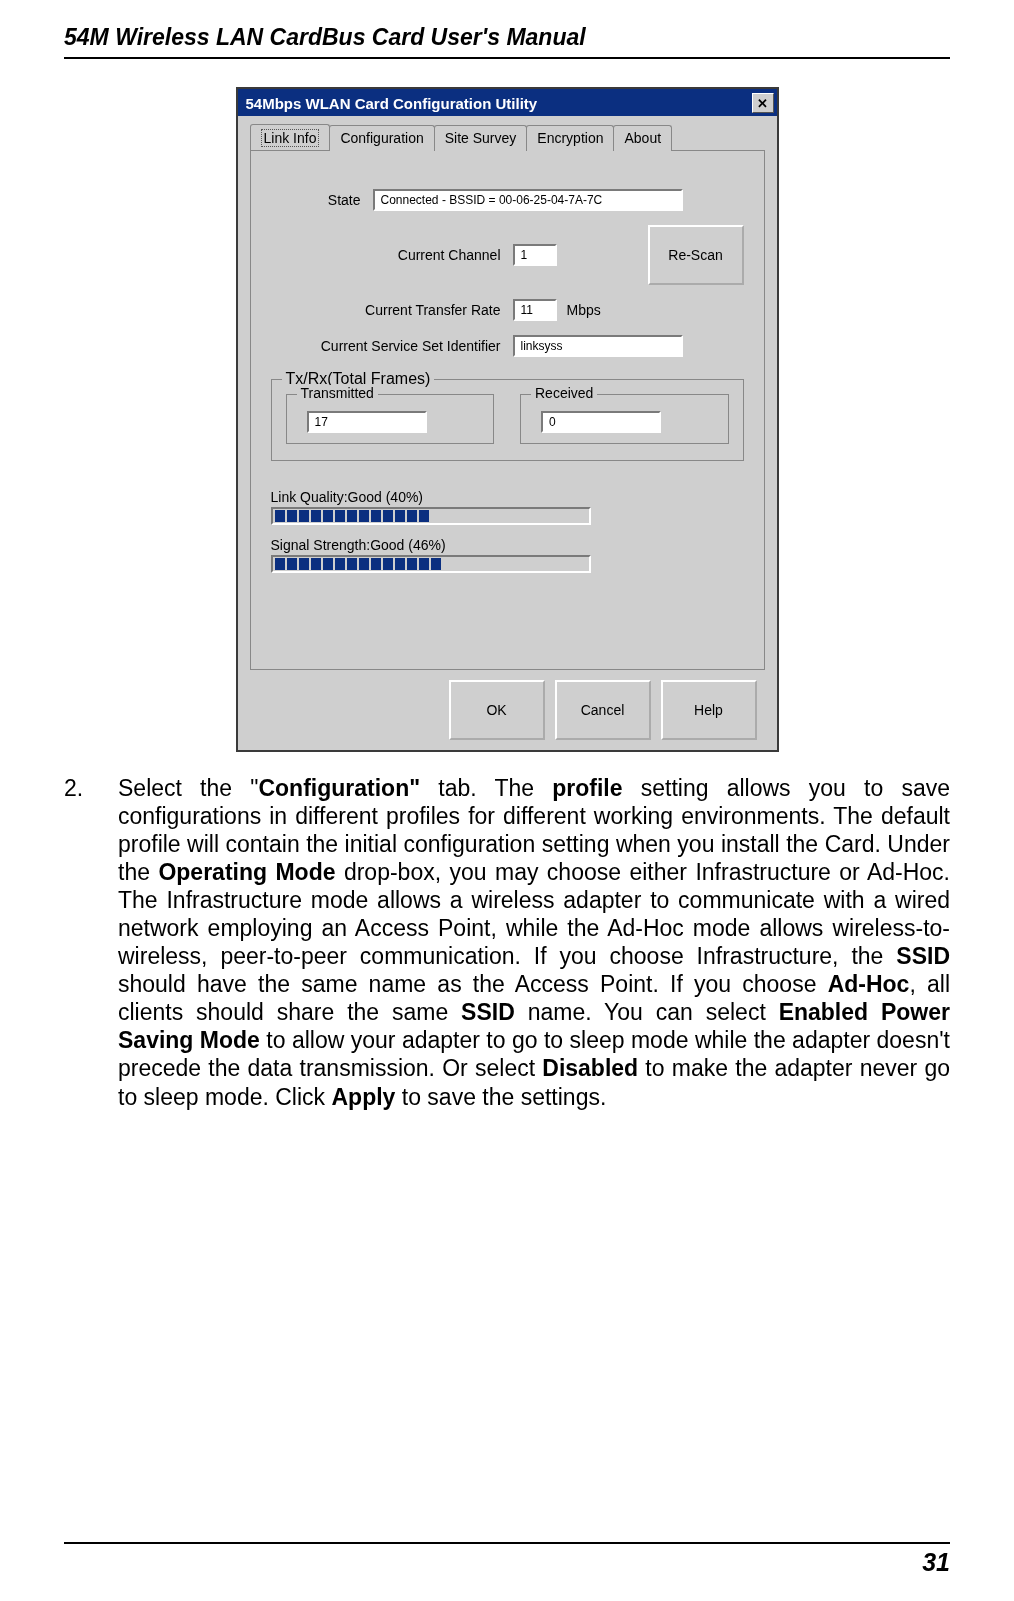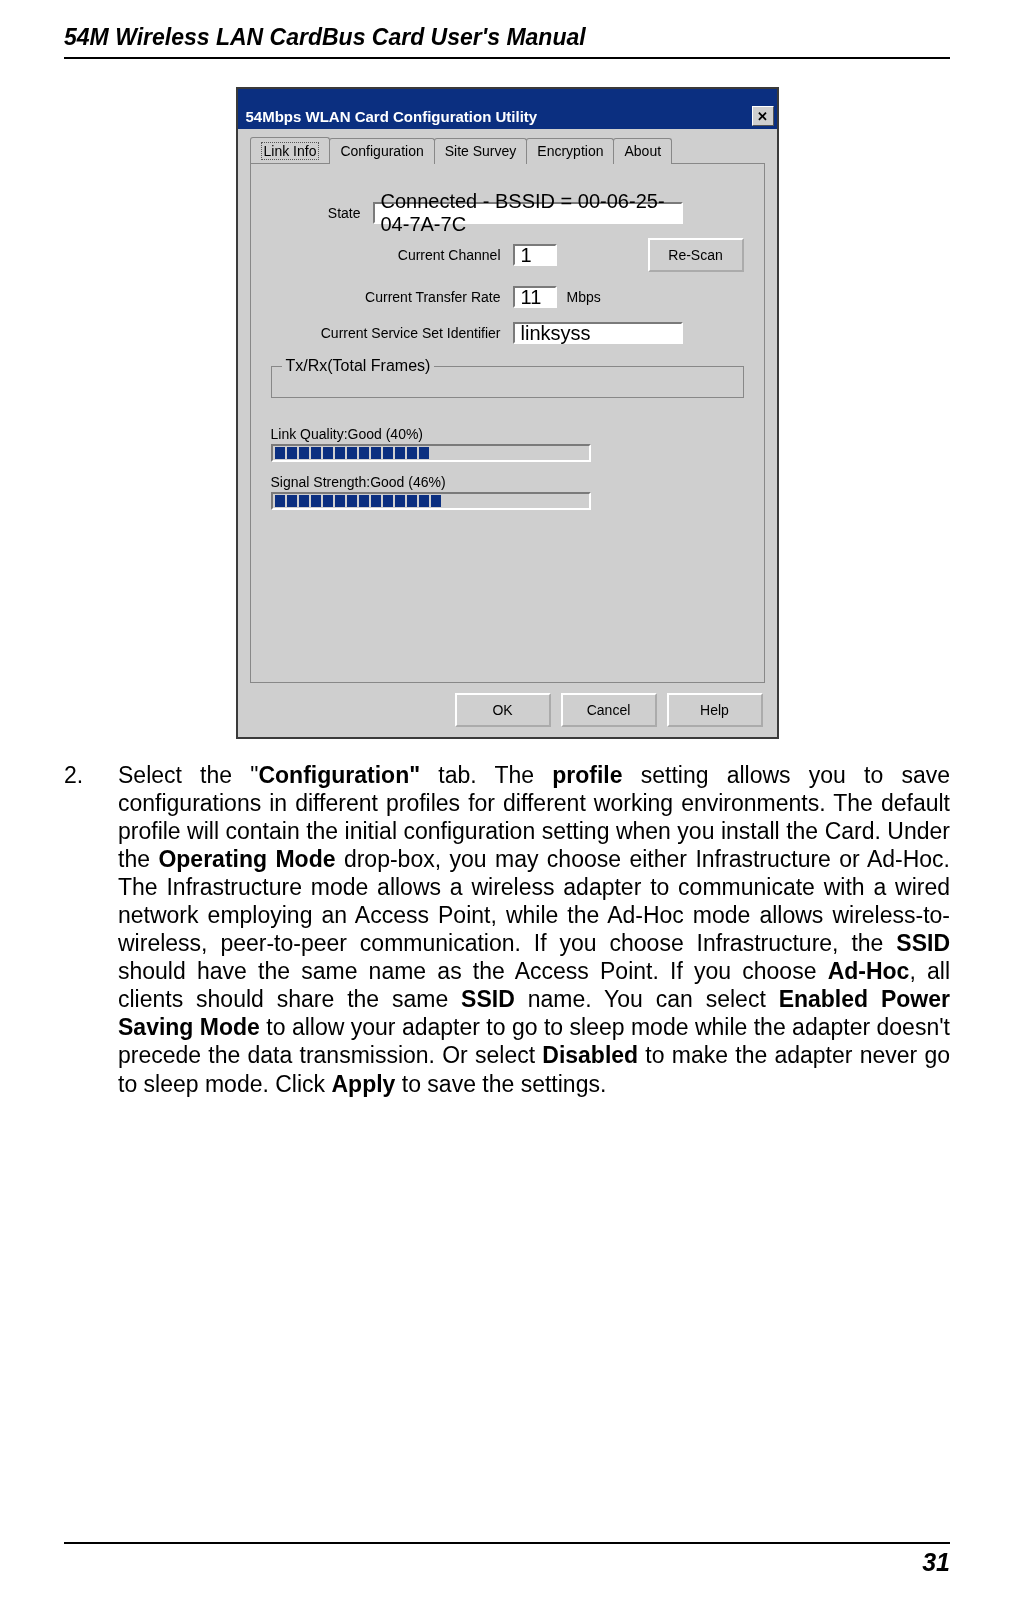--- a/index.html
+++ b/index.html
@@ -39,21 +39,21 @@
     font-family: Tahoma, "MS Sans Serif", Arial, sans-serif;
     font-size: 14px;
     color: #000;
     user-select: none;
   }
   .titlebar {
     display: flex;
     align-items: center;
     background: #0b2f80;
     color: #fff;
-    padding: 17px 3px 3px 8px;
+    padding: 4px 3px 3px 8px;
     font-weight: bold;
     font-size: 15px;
     border: 2px solid #3a3a3a;
     border-bottom: none;
   }
   .titlebar span { flex: 1; }
   .close-btn {
     width: 20px;
     height: 18px;
     background: #cfcfcf;
@@ -121,28 +121,28 @@
     padding-right: 12px;
   }
   .sunken {
     background: #ffffff;
     border: 2px solid #7a7a7a;
     border-right-color: #fff;
     border-bottom-color: #fff;
     height: 22px;
     box-sizing: border-box;
     padding: 2px 6px;
-    font-size: 20px;
+    font-size: 12px;
     display: flex;
     align-items: center;
   }
   .btn-raised {
     background: #cfcfcf;
     border: 2px outset #fff;
-    padding: 7px 0;
+    padding: 20px 0;
     width: 92px;
     text-align: center;
     font-size: 14px;
     cursor: default;
   }
   .groupbox {
     border: 1px solid #888;
     position: relative;
     padding: 14px 14px 16px 14px;
     margin-top: 22px;
@@ -195,21 +195,21 @@
   }
   .seg {
     width: 10px;
     height: 12px;
   }
   .seg.fill { background: #0b2f80; }
   .footer-btns {
     display: flex;
     justify-content: flex-end;
     gap: 10px;
-    margin: 10px 6px 0 0;
+    margin: 10px 12px 0 0;
   }
   
   .para {
     display: flex;
     font-family: Arial, Helvetica, sans-serif;
     font-size: 23px;
     line-height: 1.22;
     margin: 22px 0 0 0;
     text-align: justify;
     text-justify: inter-word;
@@ -278,20 +278,30 @@
             <div style="padding-left:10px;">Mbps</div>
           </div>
 
           <div class="row">
             <div class="row-label" style="width:230px;">Current Service Set Identifier</div>
             <div class="sunken" style="width:170px;">linksyss</div>
           </div>
 
           <div class="groupbox">
             <div class="legend">Tx/Rx(Total Frames)</div>
+            <div class="txrx">
+              <div class="sub-group">
+                <div class="legend">Transmitted</div>
+                <div class="sunken" style="width:120px;">17</div>
+              </div>
+              <div class="sub-group">
+                <div class="legend">Received</div>
+                <div class="sunken" style="width:120px;">0</div>
+              </div>
+            </div>
           </div>
 
           <div class="metrics">
             <div class="line">
               <span>Link Quality:</span>
               <span>Good (40%)</span>
             </div>
             <div class="progress">
                 <div class="seg fill"></div>
                 <div class="seg fill"></div>

